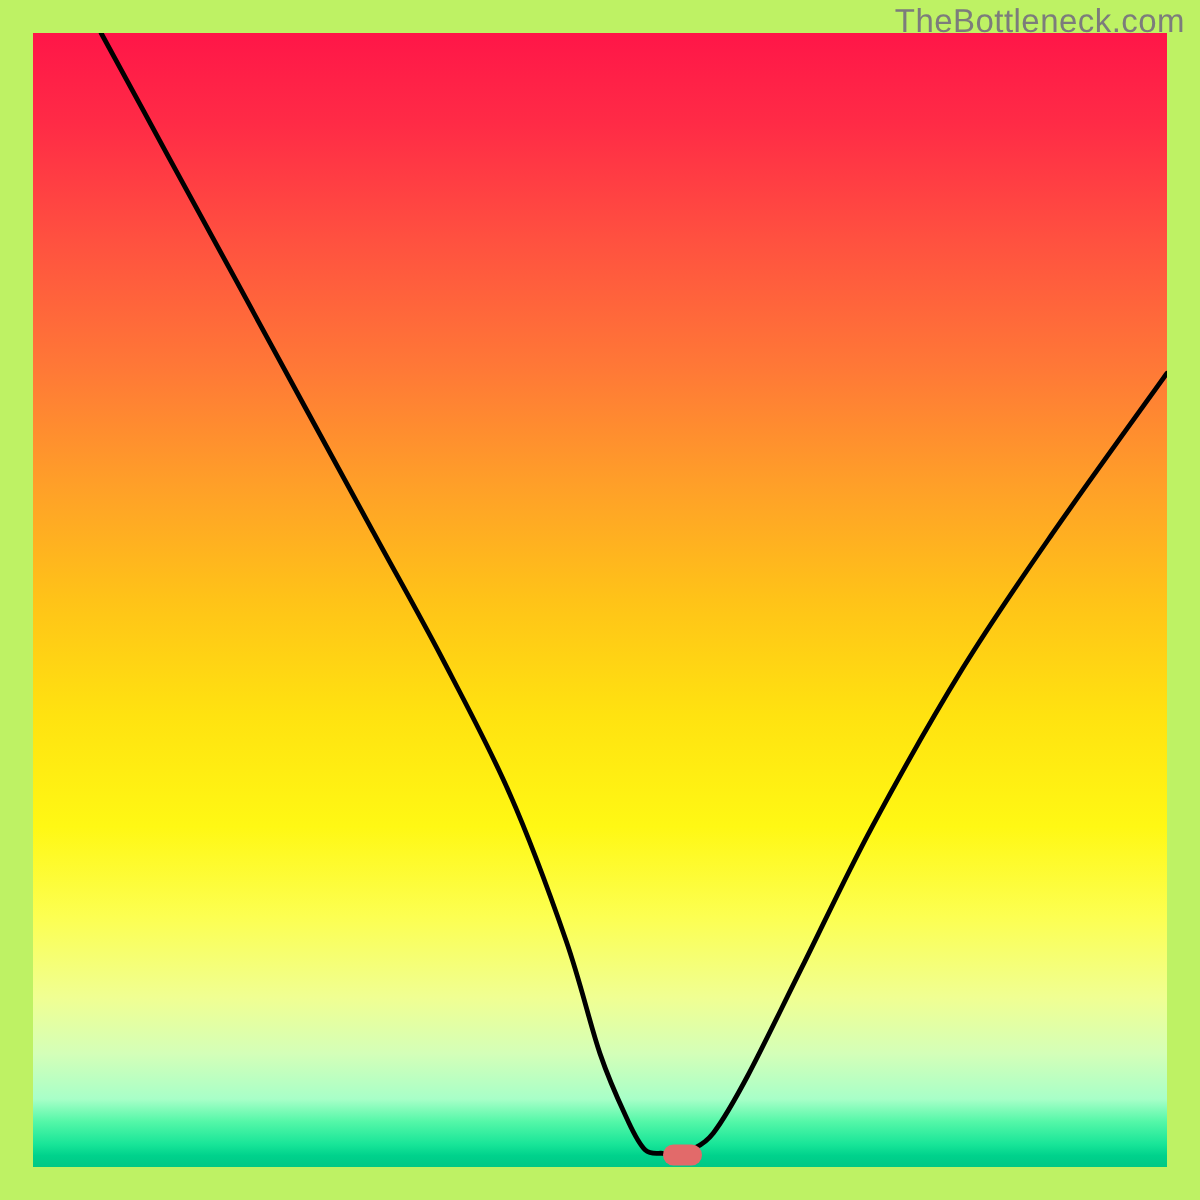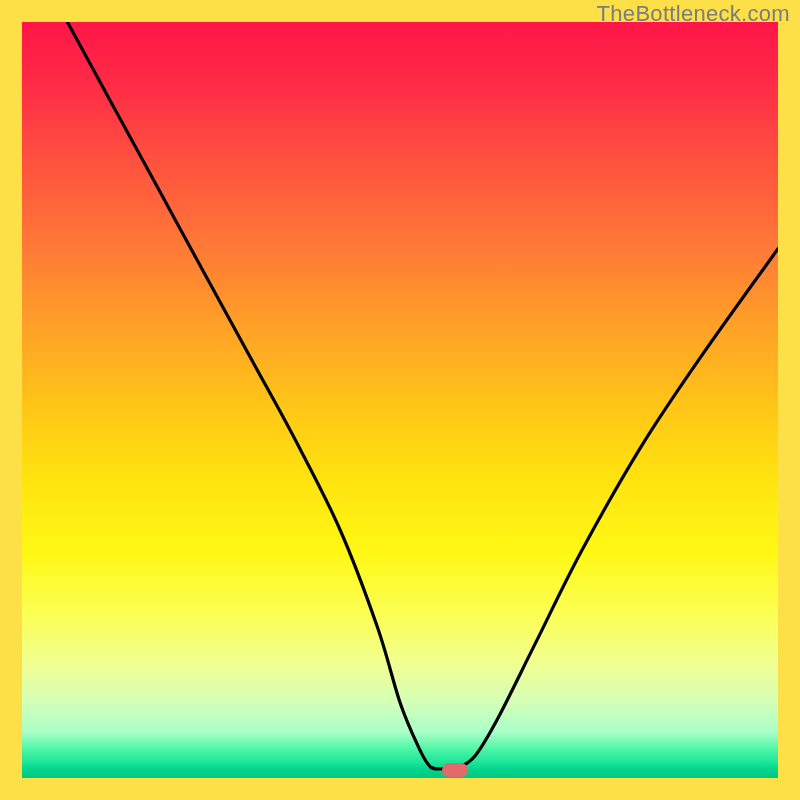--- a/index.html
+++ b/index.html
@@ -7,21 +7,21 @@
     padding: 0;
     background: #000;
     width: 800px;
     height: 800px;
     overflow: hidden;
   }
   .stage {
     position: relative;
     width: 800px;
     height: 800px;
-    background: #fde047;
+    background: #bef264;
   }
   .plot {
     position: absolute;
     left: 22px;
     top: 22px;
     width: 756px;
     height: 756px;
     background: linear-gradient(
       to bottom,
       #ff1648 0%,

